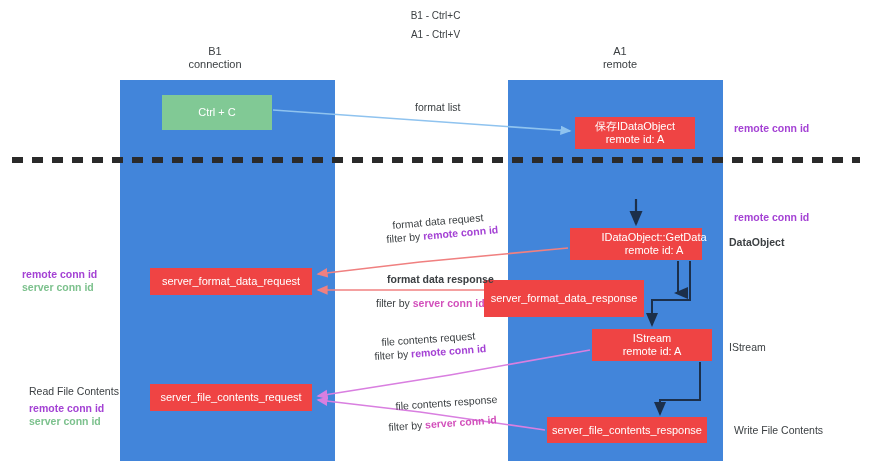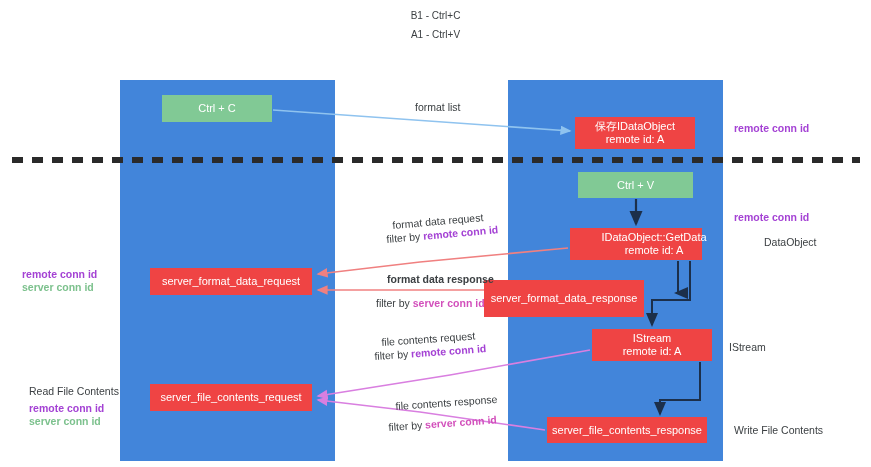--- a/index.html
+++ b/index.html
@@ -39,39 +39,39 @@
     box-sizing:border-box;
     display:flex;align-items:center;justify-content:center;
     text-align:center;
     color:#ffffff;font-size:11px;line-height:13px;
     white-space:pre-line;
     padding:2px 4px;
   }
   .green{background:#81c995;}
   .orange{background:#ef4444;}
 
-  #box-ctrlc{left:162px;top:95px;width:110px;height:27px;}
+  #box-ctrlc{left:162px;top:95px;width:110px;height:35px;}
   #box-idataobject{left:575px;top:117px;width:120px;height:32px;}
   #box-ctrlv{left:578px;top:172px;width:115px;height:26px;}
   #box-getdata{left:570px;top:228px;width:132px;height:32px;padding-left:40px;}
   #box-fmtreq{left:150px;top:268px;width:162px;height:27px;}
   #box-fmtresp{left:484px;top:280px;width:160px;height:37px;}
   #box-istream{left:592px;top:329px;width:120px;height:32px;}
   #box-filereq{left:150px;top:384px;width:162px;height:27px;}
   #box-fileresp{left:547px;top:417px;width:160px;height:26px;}
 
   
   .side{font-size:10.5px;line-height:13px;color:#3c4043;}
   .purple{color:#a442d4;font-weight:bold;}
   .green-t{color:#7cc18d;font-weight:bold;}
   .plain{color:#3c4043;}
 
   #ann-remote-1{left:734px;top:122px;}
   #ann-remote-2{left:734px;top:211px;}
-  #ann-dataobject{left:764px;top:236px;color:#3c4043;}
+  #ann-dataobject{left:729px;top:236px;color:#3c4043;font-weight:bold;}
   #ann-istream{left:729px;top:341px;color:#3c4043;}
   #ann-writefile{left:734px;top:424px;color:#3c4043;}
 
   #ann-left-1{left:22px;top:268px;text-align:left;}
   #ann-left-2{left:29px;top:385px;text-align:left;}
 
   
   .mid{font-size:10.5px;line-height:13px;color:#3c4043;white-space:nowrap;}
 
   #mid-formatlist{left:399px;top:101px;padding-left:16px;}
@@ -90,20 +90,24 @@
 <body>
 
 <div id="stage">
 
   <div class="abs lane" id="lane-b1"></div>
   <div class="abs lane" id="lane-a1"></div>
 
   <div class="abs title">B1 - Ctrl+C
 A1 - Ctrl+V</div>
 
+  <div class="abs colhead" id="head-b1">B1
+connection</div>
+  <div class="abs colhead" id="head-a1">A1
+remote</div>
 
   <svg id="wires" viewBox="0 0 871 467">
     <defs>
       <marker id="ah-blue" markerWidth="7" markerHeight="7" refX="6" refY="3" orient="auto">
         <path d="M0,0 L7,3 L0,6 z" fill="#8fc3ef"></path>
       </marker>
       <marker id="ah-red" markerWidth="7" markerHeight="7" refX="6" refY="3" orient="auto">
         <path d="M0,0 L7,3 L0,6 z" fill="#f08080"></path>
       </marker>
       <marker id="ah-mag" markerWidth="7" markerHeight="7" refX="6" refY="3" orient="auto">
@@ -131,21 +135,20 @@
     <path d="M590,350 L450,375 L318,396" stroke="#d97fe0" stroke-width="1.6" fill="none" marker-end="url(#ah-mag)"></path>
 
     <path d="M545,430 L420,412 L318,400" stroke="#d97fe0" stroke-width="1.6" fill="none" marker-end="url(#ah-mag)"></path>
 
     <path d="M700,362 L700,400 L660,400 L660,414" stroke="#1c2f4a" stroke-width="2" fill="none" marker-end="url(#ah-dark)"></path>
   </svg>
 
   <div class="abs box green" id="box-ctrlc">Ctrl + C</div>
   <div class="abs box orange" id="box-idataobject">保存IDataObject
 remote id: A</div>
-  <div class="abs box green" id="box-ctrlv">Ctrl + V</div>
   <div class="abs box orange" id="box-getdata">IDataObject::GetData
 remote id: A</div>
   <div class="abs box orange" id="box-fmtreq">server_format_data_request</div>
   <div class="abs box orange" id="box-fmtresp">server_format_data_response</div>
   <div class="abs box orange" id="box-istream">IStream
 remote id: A</div>
   <div class="abs box orange" id="box-filereq">server_file_contents_request</div>
   <div class="abs box orange" id="box-fileresp">server_file_contents_response</div>
 
   <div class="abs mid" id="mid-formatlist">format list</div>

